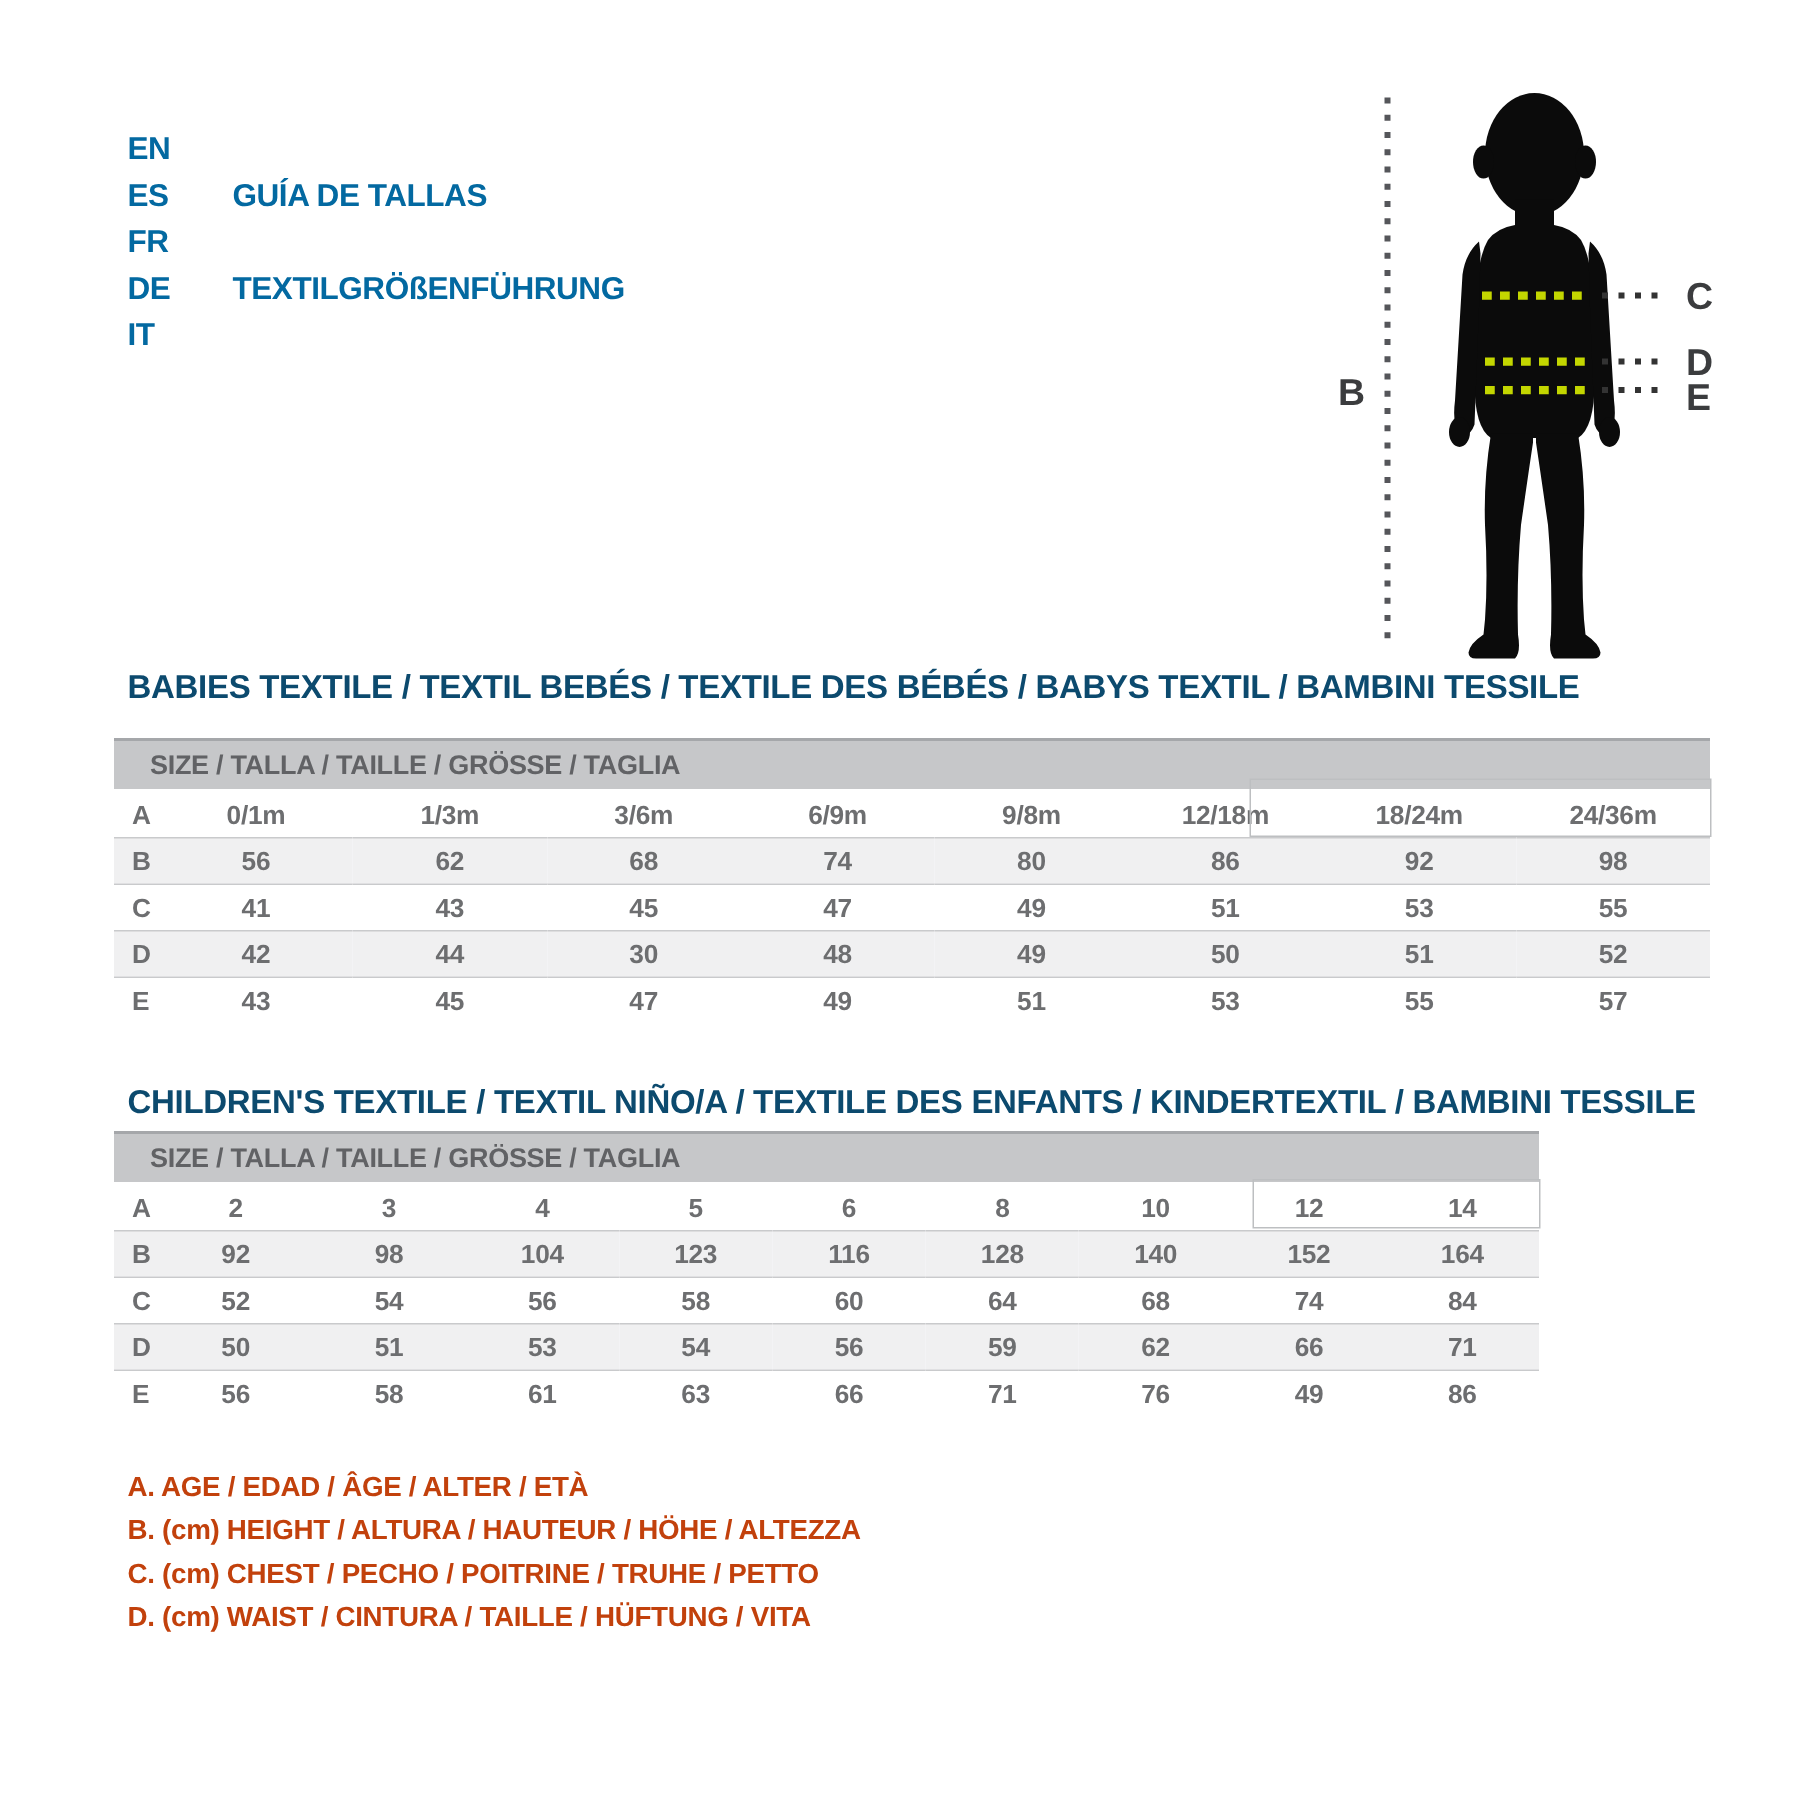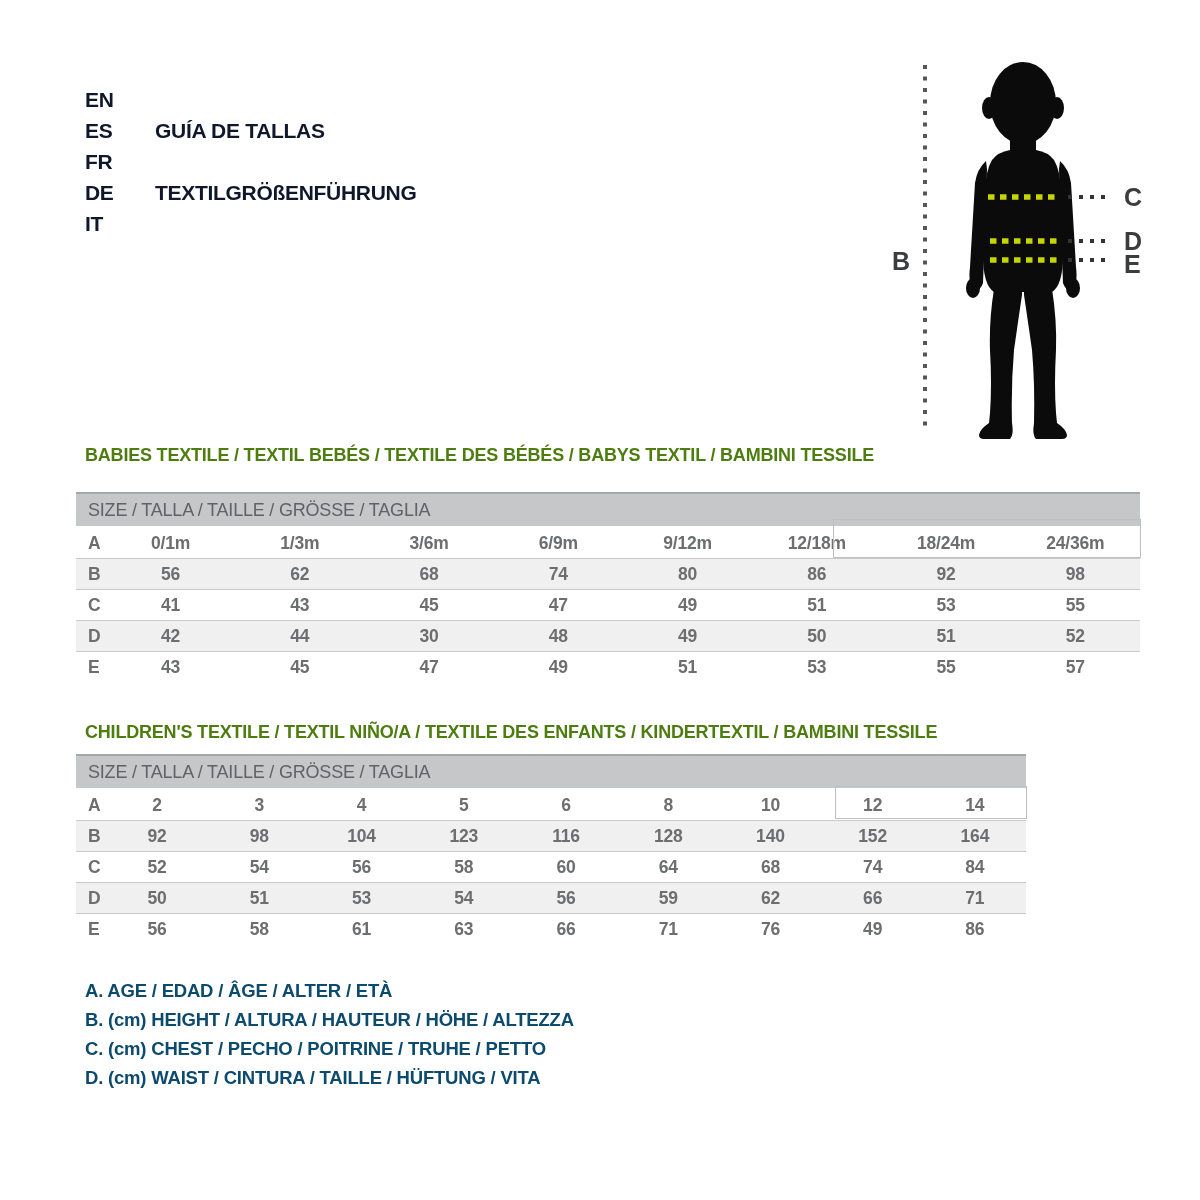--- a/index.html
+++ b/index.html
@@ -2,52 +2,52 @@
 <html><head>
 <meta charset="utf-8">
 <style>
   html,body{margin:0;padding:0;background:#ffffff;}
   #canvas{
     position:relative;width:1200px;height:1200px;background:#ffffff;overflow:hidden;
     font-family:"Liberation Sans",sans-serif;color:#2d2e30;
   }
   
   .lang-block{position:absolute;left:85px;top:84px;}
-  .lang-row{display:flex;height:31px;line-height:31px;font-weight:700;font-size:21px;letter-spacing:-0.3px;color:#0f172a;}
+  .lang-row{display:flex;height:31px;line-height:31px;font-weight:700;font-size:21px;letter-spacing:-0.3px;color:#0369a1;}
   .lang-code{width:70px;flex:0 0 70px;}
   
-  .section-heading{position:absolute;left:85px;font-weight:700;font-size:18px;letter-spacing:-0.2px;color:#4d7c0f;white-space:nowrap;}
+  .section-heading{position:absolute;left:85px;font-weight:700;font-size:22px;letter-spacing:-0.2px;color:#0c4a6e;white-space:nowrap;}
   #babies-heading{top:445px;}
   #children-heading{top:722px;}
   
   table.size-table{
     position:absolute;border-collapse:separate;border-spacing:0;table-layout:fixed;
     border-top:2px solid #a5a7aa;
   }
   #babies-table{left:76px;top:492px;width:1064px;}
   #children-table{left:76px;top:754px;width:950px;}
   table.size-table td{overflow:hidden;white-space:nowrap;}
   table.size-table thead td{
-    background:#c6c7c9;color:#616265;font-weight:400;font-size:18px;letter-spacing:-0.2px;
-    height:30px;line-height:30px;padding-left:12px;border-bottom:2px solid #ffffff;
+    background:#c6c7c9;color:#616265;font-weight:700;font-size:18px;letter-spacing:-0.2px;
+    height:30px;line-height:30px;padding-left:24px;border-bottom:2px solid #ffffff;
   }
   table.size-table tbody td{
     height:28px;line-height:28px;text-align:center;
     color:#6d6e70;font-weight:700;font-size:17.5px;letter-spacing:-0.2px;
   }
   table.size-table tbody tr + tr td{border-top:1px solid #c9cacc;}
   table.size-table tbody tr:nth-child(even) td{background:#f0f0f1;}
   table.size-table tbody td.lbl{text-align:left;padding-left:12px;}
   
   .highlight-box{position:absolute;border:1px solid #bdbfc1;background:transparent;}
   #babies-box{left:833px;top:519px;width:306px;height:37px;}
   #children-box{left:835px;top:786px;width:190px;height:31px;}
   
   .legend-block{position:absolute;left:85px;top:976px;}
-  .legend-line{height:29px;line-height:29px;font-weight:700;font-size:18.5px;letter-spacing:-0.2px;color:#0c4a6e;white-space:nowrap;}
+  .legend-line{height:29px;line-height:29px;font-weight:700;font-size:18.5px;letter-spacing:-0.2px;color:#c2410c;white-space:nowrap;}
   
   #figure-svg{position:absolute;left:880px;top:45px;width:280px;height:400px;}
   #figure-svg text{font-family:"Liberation Sans",sans-serif;font-size:25px;font-weight:600;fill:#3b3c3e;}
 </style>
 </head>
 <body>
 
 <div id="canvas">
 
   <div class="lang-block">
@@ -120,21 +120,21 @@
           <td colspan="9">SIZE / TALLA / TAILLE / GRÖSSE / TAGLIA</td>
         </tr>
     </thead>
     <tbody class="body">
         <tr>
           <td class="lbl">A</td>
           <td>0/1m</td>
           <td>1/3m</td>
           <td>3/6m</td>
           <td>6/9m</td>
-          <td>9/12m</td>
+          <td>9/8m</td>
           <td>12/18m</td>
           <td>18/24m</td>
           <td>24/36m</td>
         </tr>
         <tr>
           <td class="lbl">B</td>
           <td>56</td>
           <td>62</td>
           <td>68</td>
           <td>74</td>

